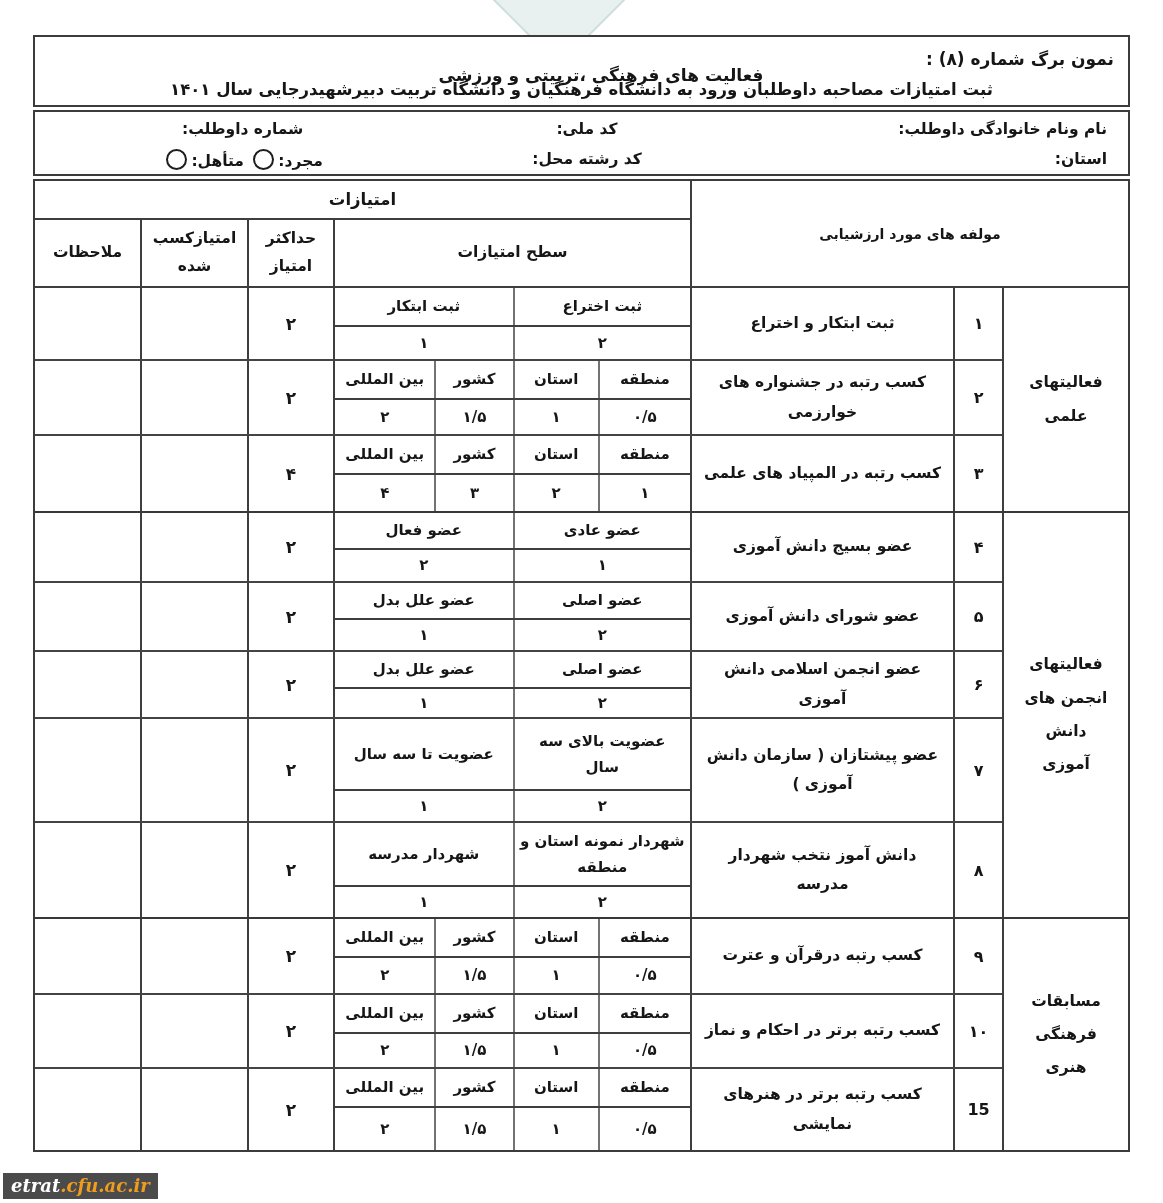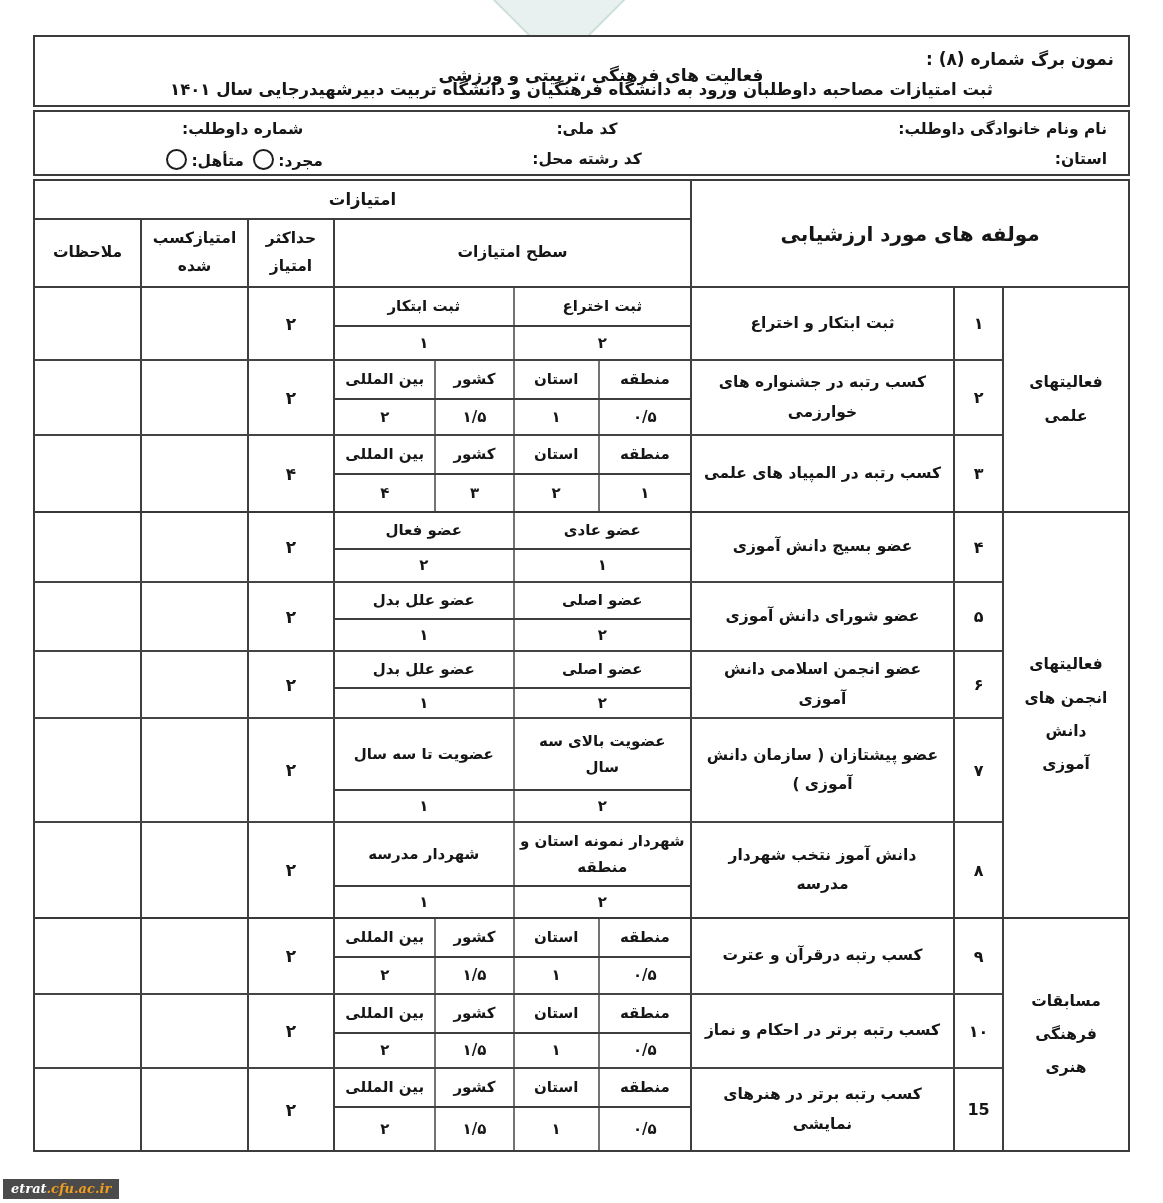--- a/index.html
+++ b/index.html
@@ -21,21 +21,21 @@
   .info-box{height:66px;padding:2px 0;box-sizing:border-box;}
   .info-row{display:grid;grid-template-columns:37% 25% 38%;height:30px;align-items:center;font-size:15.5px;}
   .info-cell-r{padding-right:21px;text-align:right;}
   .info-cell-c{text-align:center;}
   .info-cell-l{text-align:center;}
   .circle{display:inline-block;width:17px;height:17px;border:2.2px solid #1d1d1d;border-radius:50%;
           vertical-align:-4px;margin:0 4px;background:#fff;}
   
   .thead{display:flex;direction:rtl;height:105px;border-bottom:2px solid #3e3e3e;}
   .thead-comp{width:438px;border-left:2px solid #3e3e3e;display:flex;align-items:center;justify-content:center;
-              font-size:20px;box-sizing:border-box;}
+              font-size:14px;box-sizing:border-box;}
   .thead-scores{flex:1;display:flex;flex-direction:column;}
   .scores-title{height:37px;border-bottom:2px solid #3e3e3e;display:flex;align-items:center;justify-content:center;font-size:16.5px;}
   .sub-heads{flex:1;display:flex;direction:rtl;}
   .sub-heads > div{display:flex;align-items:center;justify-content:center;text-align:center;font-size:15.5px;
                    box-sizing:border-box;white-space:pre-line;line-height:1.8;}
   .sub-heads > div:not(:last-child){border-left:2px solid #3e3e3e;}
   .sh-levels{width:357px;}
   .sh-max{width:86px;}
   .sh-earned{width:107px;}
   .sh-notes{flex:1;}
@@ -62,21 +62,21 @@
   .lh37{height:37px;} .lh35{height:35px;} .lh70{height:70px;} .lh62{height:62px;}
   .lc{display:flex;align-items:center;justify-content:center;text-align:center;font-size:15px;
       box-sizing:border-box;white-space:pre-line;line-height:1.75;}
   .lhead .lc:not(:last-child),.lvals .lc:not(:last-child){border-left:2px solid #737373;}
   .w50{width:50%;} .w26{width:26%;} .w24{width:24%;} .w22{width:22%;} .w28{width:28%;}
   
   .h73{height:73px;} .h75{height:75px;} .h70{height:70px;} .h69{height:69px;} .h67{height:67px;}
   .h104{height:104px;} .h94{height:94px;} .h76{height:76px;} .h74{height:74px;} .h81{height:81px;}
   
   .watermark{position:absolute;left:3px;bottom:4px;background:#4b4b4b;padding:2px 8px 3px 8px;
-             font-size:13px;font-style:italic;direction:ltr;font-family:"DejaVu Serif",serif;}
+             font-size:18px;font-style:italic;direction:ltr;font-family:"DejaVu Serif",serif;}
   .wm-prefix{color:#ffffff;} .wm-suffix{color:#f09c1e;}
 </style>
 </head>
 <body>
 
 <div class="page">
   <div class="logo"></div>
 
   <div class="form">
 

